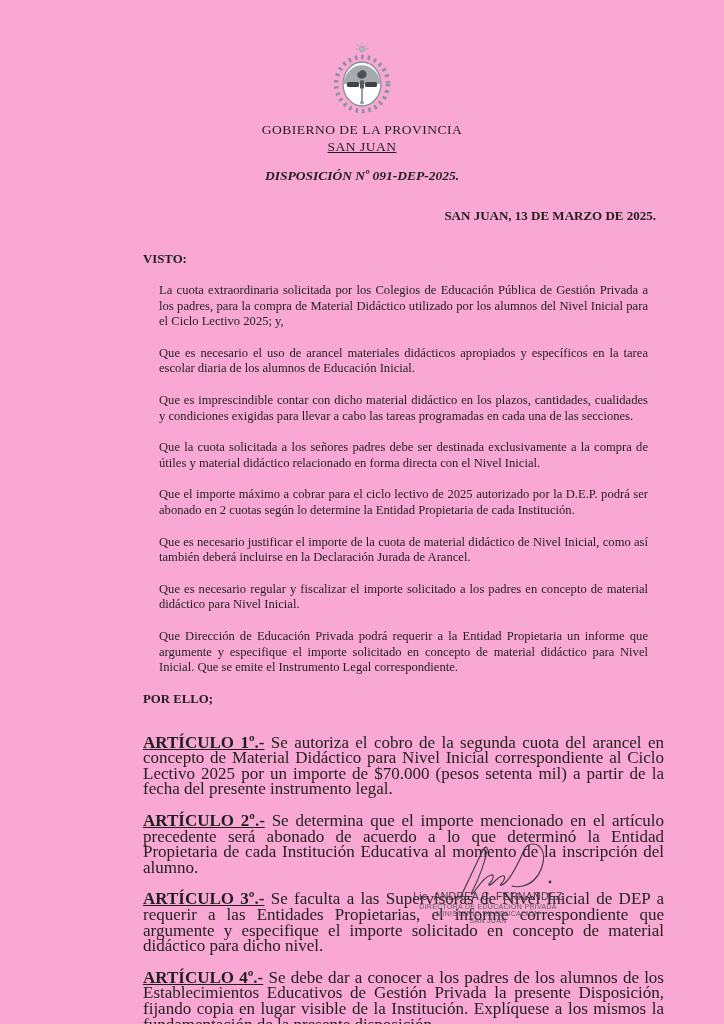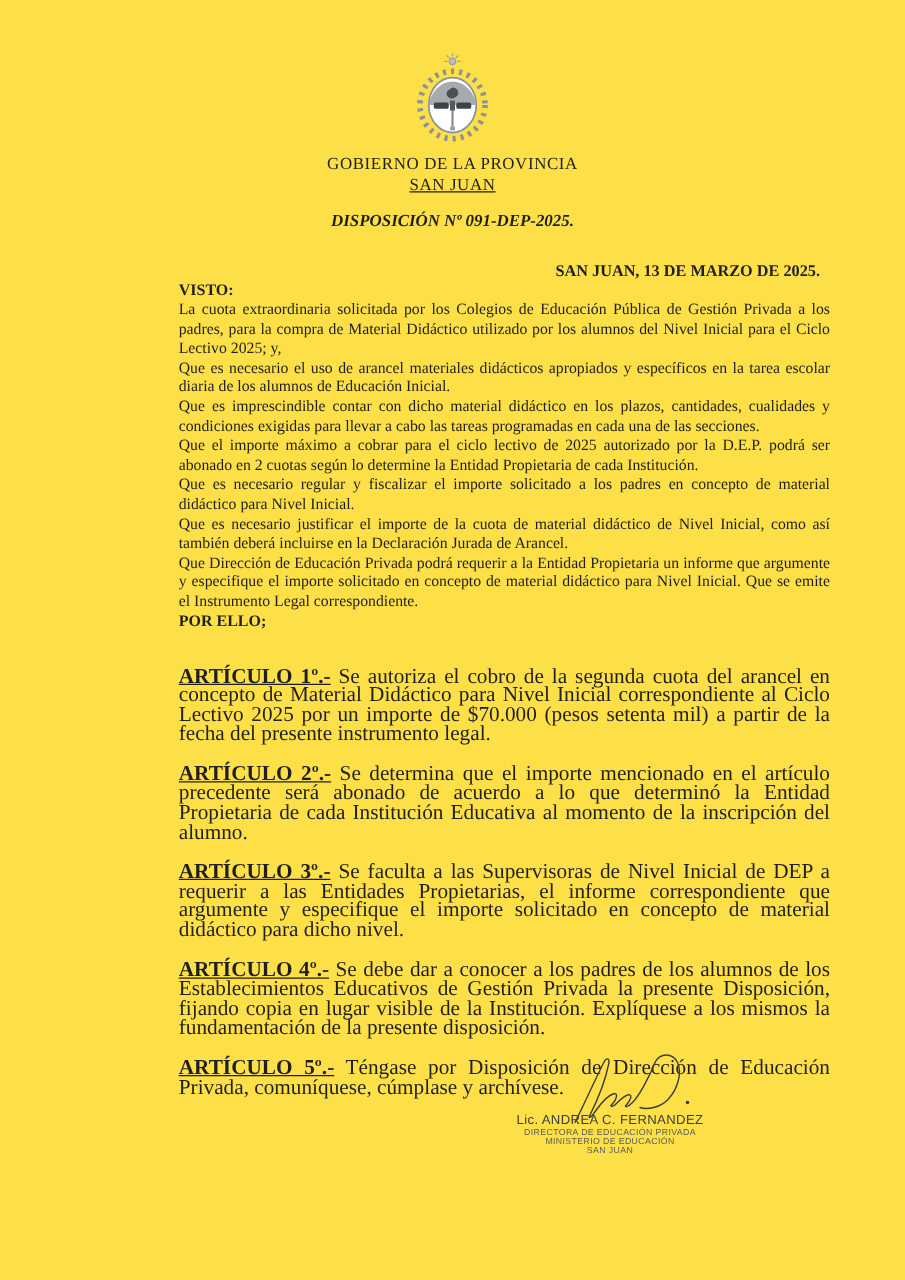--- a/index.html
+++ b/index.html
@@ -1,20 +1,20 @@
 <!DOCTYPE html>
 <html><head>
 <meta charset="utf-8">
 <style>
   html,body{margin:0;padding:0;background:#e8e8e8;}
   .page{
     position:relative;
     width:724px;height:1024px;
     margin:0 auto;
-    background:#fde047;
+    background:#f9a8d4;
     font-family:"Liberation Serif","DejaVu Serif",serif;
     color:#1f1f1f;
     overflow:hidden;
     box-sizing:border-box;
   }
   .header{
     text-align:center;
     padding-top:42px;
   }
   .emblem{display:inline-block;}
@@ -42,26 +42,26 @@
     text-align:right;
     font-weight:bold;
     font-size:13px;
     margin-top:24px;
     padding-right:8px;
   }
   .section-label{
     font-weight:bold;
     font-size:12.8px;
   }
-  .visto-label{}
+  .visto-label{margin-top:28px;}
   .para{
     font-size:12.6px;
     line-height:15.6px;
     text-align:justify;
-    margin:0;
+    margin:16px;
   }
   .considerando-label{margin-top:16px;}
   .por-ello{
     font-weight:bold;
     font-size:12.8px;
   }
   .authority-block{
     text-align:center;
     font-weight:bold;
     font-size:13px;
@@ -158,23 +158,24 @@
 
   <div class="content">
 
     <div class="date-line">SAN JUAN, 13  DE MARZO DE 2025.</div>
 
     <div class="section-label visto-label">VISTO:</div>
     <p class="para">La cuota extraordinaria solicitada  por los Colegios de Educación  Pública de Gestión Privada a los padres, para la compra de Material Didáctico utilizado por los alumnos del Nivel Inicial para el Ciclo Lectivo 2025; y,</p>
 
     <p class="para">Que es necesario el uso de arancel materiales didácticos apropiados y específicos en la tarea escolar diaria de los alumnos de Educación Inicial.</p>
     <p class="para">Que es imprescindible contar con dicho material didáctico en los plazos, cantidades, cualidades y condiciones exigidas para llevar a cabo las tareas programadas en cada una de las secciones.</p>
+    <p class="para">Que la cuota solicitada a los señores padres debe ser destinada exclusivamente a la compra de útiles y material didáctico relacionado en forma directa con el Nivel Inicial.</p>
     <p class="para">Que el importe máximo a cobrar para el ciclo lectivo de 2025 autorizado por la D.E.P. podrá ser abonado en 2 cuotas según lo determine la Entidad Propietaria de cada Institución.</p>
+    <p class="para">Que es necesario justificar el  importe de la cuota de material didáctico de Nivel Inicial, como así también deberá incluirse en la Declaración Jurada de Arancel.</p>
     <p class="para">Que es necesario regular y fiscalizar el importe solicitado a los padres en concepto de  material didáctico para  Nivel Inicial.</p>
-    <p class="para">Que es necesario justificar el  importe de la cuota de material didáctico de Nivel Inicial, como así también deberá incluirse en la Declaración Jurada de Arancel.</p>
     <p class="para">Que Dirección de Educación Privada podrá requerir a la Entidad Propietaria un informe que argumente y especifique el importe solicitado en concepto de material didáctico para Nivel Inicial. Que se emite el Instrumento Legal correspondiente.</p>
     <div class="por-ello">POR ELLO;</div>
 
 
     <div class="articles">
       <p class="article"><span class="article-label">ARTÍCULO 1º.-</span><span> Se autoriza el cobro de la segunda cuota del arancel en concepto de Material Didáctico para Nivel Inicial correspondiente al Ciclo Lectivo 2025 por un importe de $70.000 (pesos setenta mil) a partir de la fecha del presente instrumento legal.</span></p>
       <p class="article"><span class="article-label">ARTÍCULO 2º.-</span><span> Se determina que el importe mencionado en el artículo precedente será abonado de acuerdo a lo que determinó la Entidad Propietaria de cada Institución Educativa al momento de la inscripción del alumno.</span></p>
       <p class="article"><span class="article-label">ARTÍCULO 3º.-</span><span> Se faculta a las Supervisoras de Nivel Inicial de DEP a requerir a las Entidades Propietarias, el informe correspondiente que argumente y especifique el importe solicitado en concepto de material didáctico para dicho nivel.</span></p>
       <p class="article"><span class="article-label">ARTÍCULO 4º.-</span><span>  Se debe dar a conocer a los padres de los alumnos de los Establecimientos Educativos de Gestión Privada la presente Disposición, fijando copia en lugar visible  de la Institución. Explíquese a los mismos la fundamentación de la presente disposición.</span></p>
       <p class="article"><span class="article-label">ARTÍCULO 5º.-</span><span> Téngase por Disposición de Dirección de Educación Privada, comuníquese, cúmplase y archívese.</span></p>

